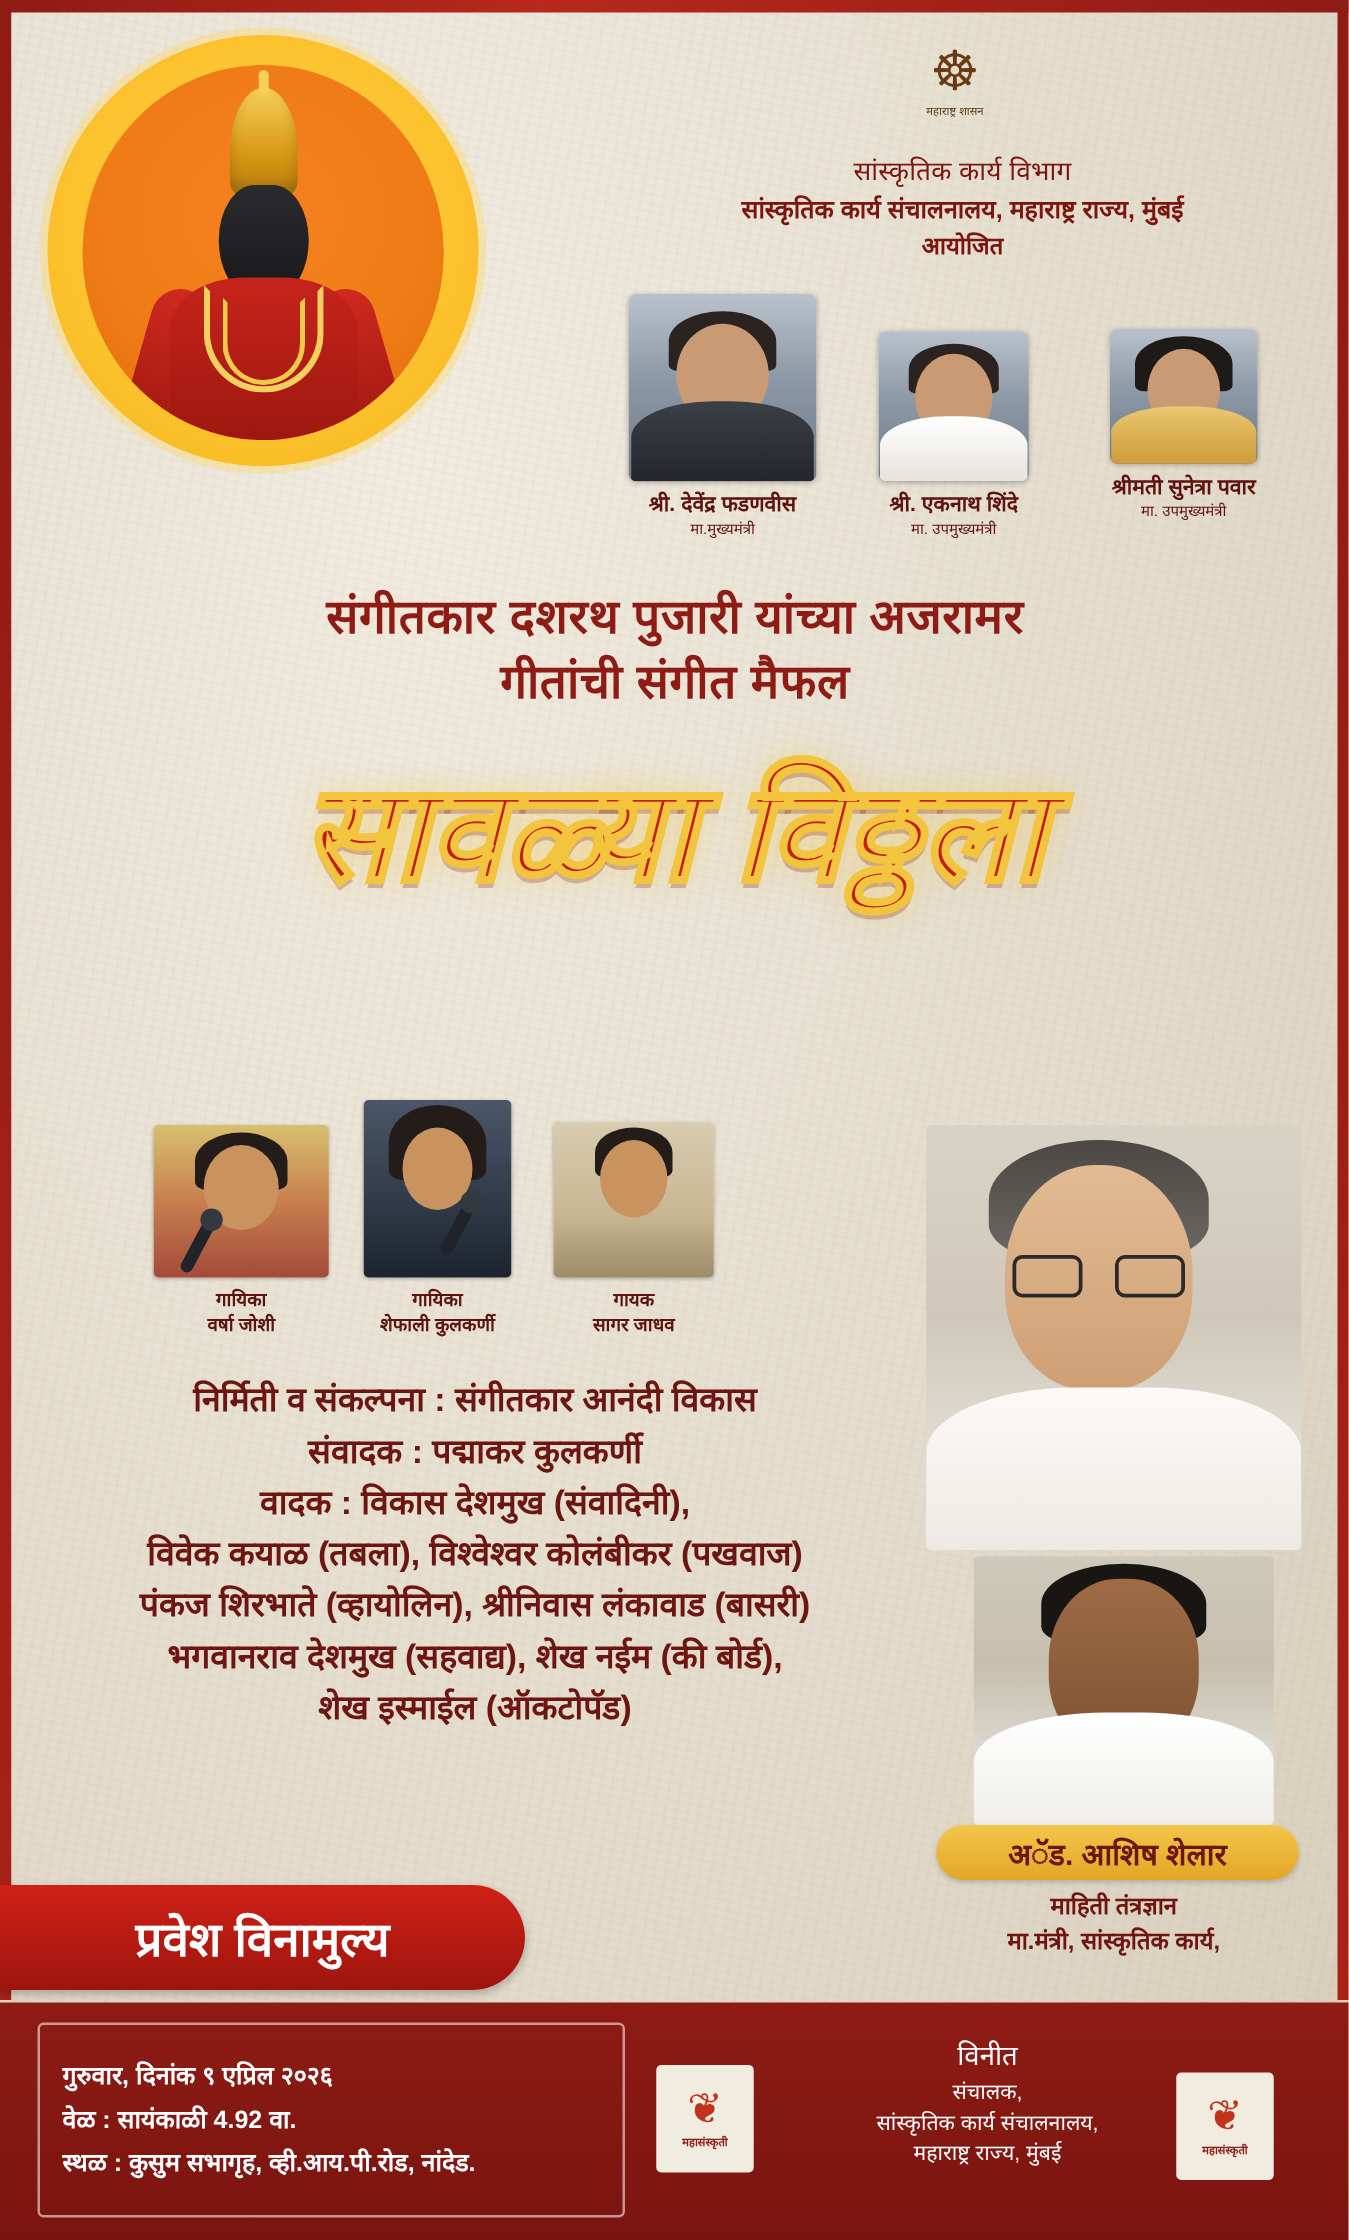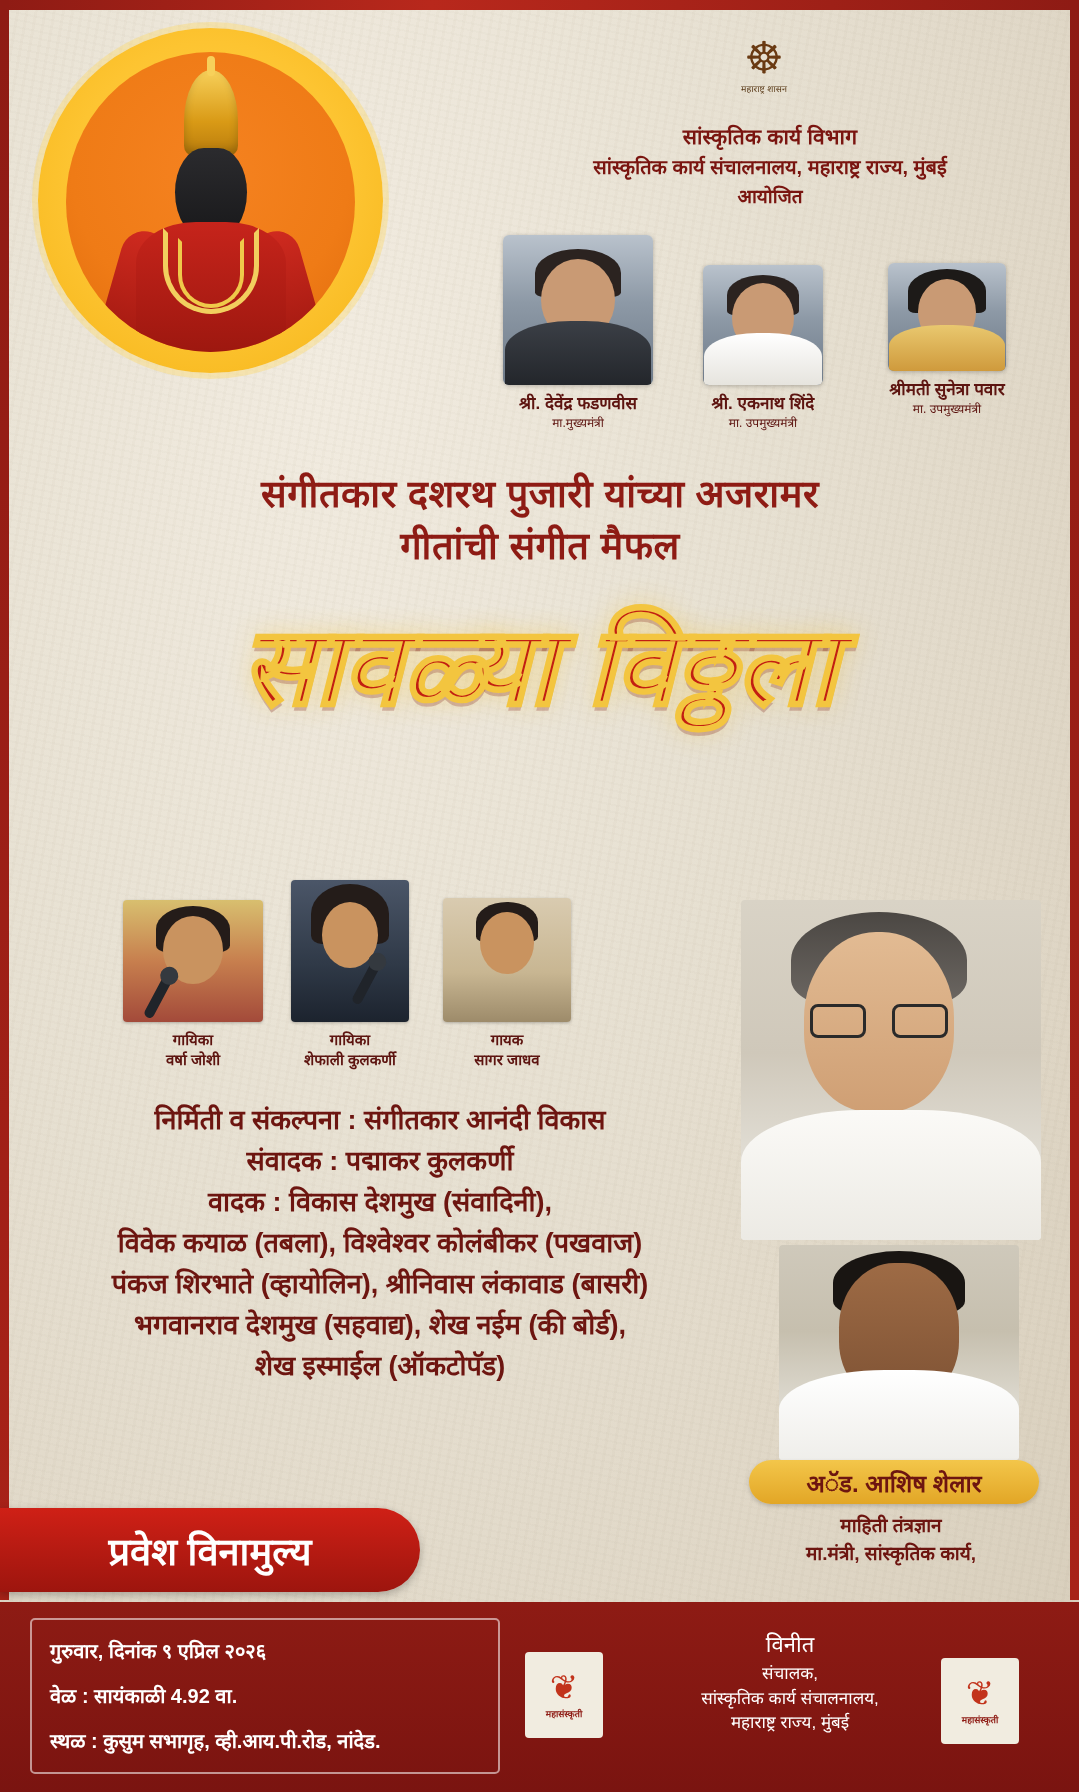--- a/index.html
+++ b/index.html
@@ -102,21 +102,21 @@
   .emblem {
     position: absolute; left: 733px; top: 36px; width: 62px; height: 82px;
     display: flex; flex-direction: column; align-items: center;
   }
   .emblem-glyph { font-size: 44px; line-height: 44px; color: #6a3a12; }
   .emblem-cap { font-size: 9px; color: #5a3a18; margin-top: 2px; }
   .dept {
     position: absolute; left: 470px; top: 122px; width: 600px;
     text-align: center; color: #7a1510;
   }
-  .dept .l1 { font-size: 21px; font-weight: bold; letter-spacing: .2px; }
+  .dept .l1 { font-size: 21px; font-weight: normal; letter-spacing: .2px; }
   .dept .l2 { font-size: 20px; font-weight: bold; margin-top: 3px; }
   .dept .l3 { font-size: 19px; font-weight: bold; margin-top: 3px; }
 
   
   .leaders {
     position: absolute; left: 470px; top: 235px; width: 600px; height: 215px;
   }
   .leader { position: absolute; text-align: center; }
   .leader .ph {
     border-radius: 6px;
@@ -283,21 +283,20 @@
     position: absolute; left: 0; bottom: 0; width: 1079px; height: 190px;
     background: linear-gradient(180deg, #8e1b14, #7a1410);
     color: #fff;
   }
   .bot-left {
     position: absolute; left: 30px; top: 16px; width: 470px; height: 156px;
     border: 2px solid rgba(255,255,255,0.55);
     border-radius: 5px;
     display: flex; flex-direction: column; justify-content: center;
     padding: 0 18px;
-    gap: 10px;
   }
   .bot-left div { font-size: 20px; font-weight: bold; line-height: 1.75; }
   .bot-right {
     position: absolute; left: 640px; top: 26px; width: 300px; text-align: center;
   }
   .bot-right .t1 { font-size: 22px; font-weight: normal; }
   .bot-right .t2 { font-size: 17px; margin-top: 4px; line-height: 1.45; }
   .logo-box {
     position: absolute; width: 78px; height: 86px;
     background: #f1ece0; border-radius: 4px;

